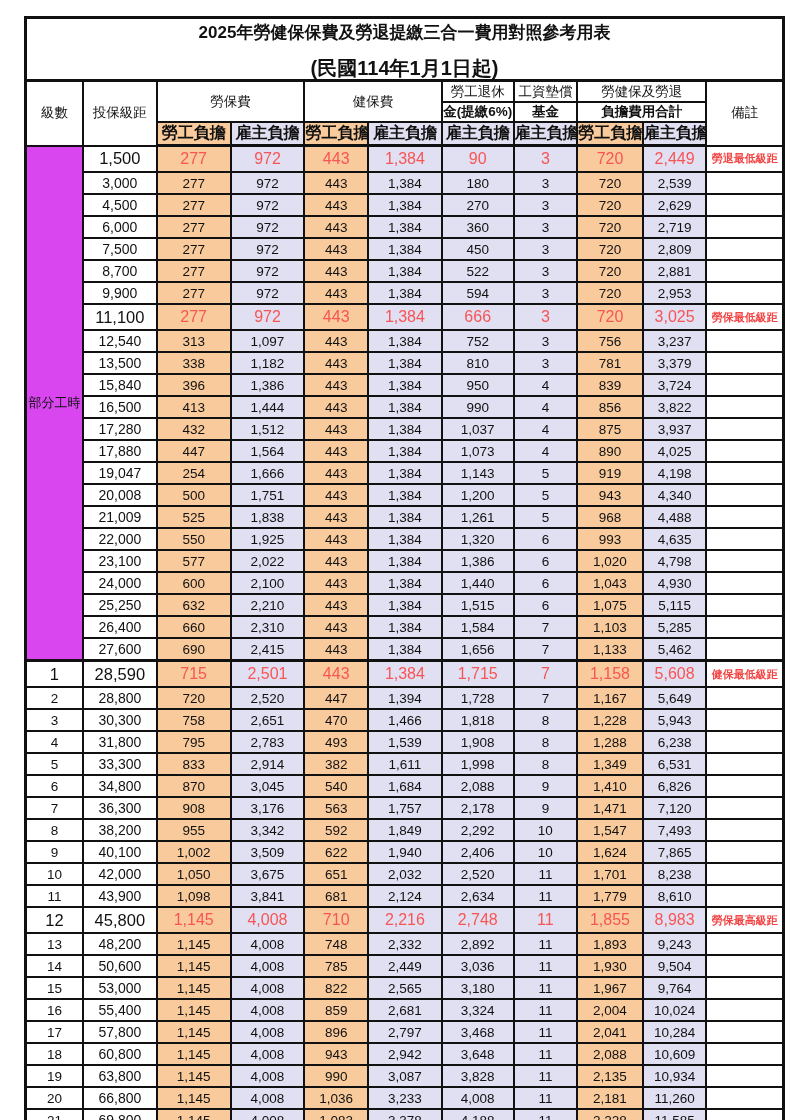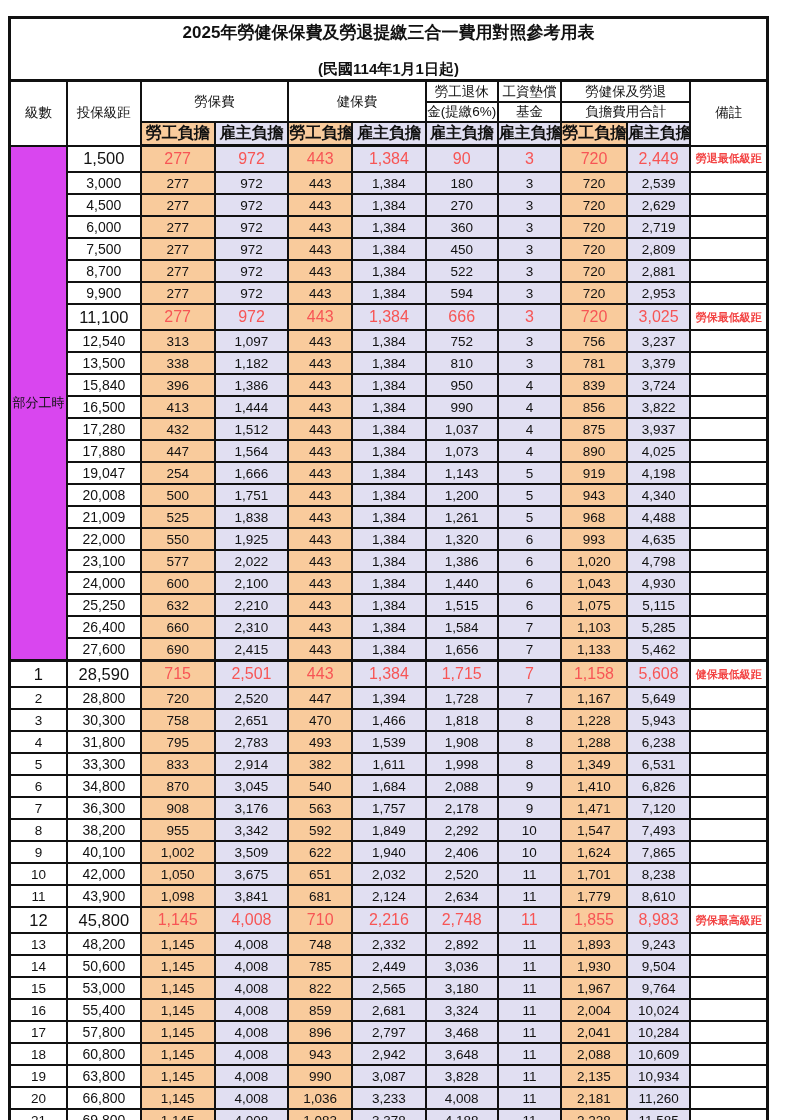--- a/index.html
+++ b/index.html
@@ -4,39 +4,39 @@
 <style>
   :root{
     --orange:#f9cb9c;
     --lavender:#e1dff2;
     --red:#f75555;
     --remark-red:#f34444;
     --line:#111111;
   }
   html,body{margin:0;padding:0;background:#ffffff;}
   body{font-family:"Liberation Sans","DejaVu Sans",sans-serif;color:#111;}
-  .page{width:791px;height:1120px;box-sizing:border-box;padding:16px 14px 0 8px;background:#fff;}
+  .page{width:791px;height:1120px;box-sizing:border-box;padding:16px 14px 0 24px;background:#fff;}
   table{border-collapse:collapse;table-layout:fixed;width:761px;border:3px solid var(--line);}
   col.c-level{width:56px}
   col.c-bracket{width:72px}
   col.c-li-emp{width:72px}
   col.c-li-er{width:72px}
   col.c-hi-emp{width:62px}
   col.c-hi-er{width:72px}
   col.c-pension{width:70px}
   col.c-fund{width:62px}
   col.c-tot-emp{width:64px}
   col.c-tot-er{width:62px}
   col.c-remark{width:75px}
   th,td{border:2px solid var(--line);text-align:center;vertical-align:middle;padding:0;overflow:hidden;white-space:nowrap;}
   .titlecell{height:50px;border-bottom:3px solid var(--line);}
   .title{font-size:17px;font-weight:bold;line-height:27px;}
-  .subtitle{font-size:15px;font-weight:bold;line-height:21px;margin-top:12px;}
+  .subtitle{font-size:20px;font-weight:bold;line-height:21px;margin-top:12px;}
   tr.h1 th{height:19px;font-size:13.5px;font-weight:normal;}
-  tr.h2 th{height:18px;font-size:13.5px;font-weight:normal;margin-left:44px;}
+  tr.h2 th{height:18px;font-size:13.5px;font-weight:bold;margin-left:44px;}
   tr.h3 th{height:17px;font-size:16px;font-weight:bold;border-bottom:3px solid var(--line);}
   tbody td{height:20px;font-size:13.5px;}
   td.oc{background:var(--orange);}
   td.lc{background:var(--lavender);}
   th.oc{background:var(--orange);}
   th.lc{background:var(--lavender);}
   td.lv{font-size:13.5px;}
   td.bk{font-size:14px;border-radius:8px;}
   td.pt{font-size:13px;background:#d946ef;}
   td.rm{font-size:11px;font-weight:bold;color:var(--remark-red);padding:0 1px;}

